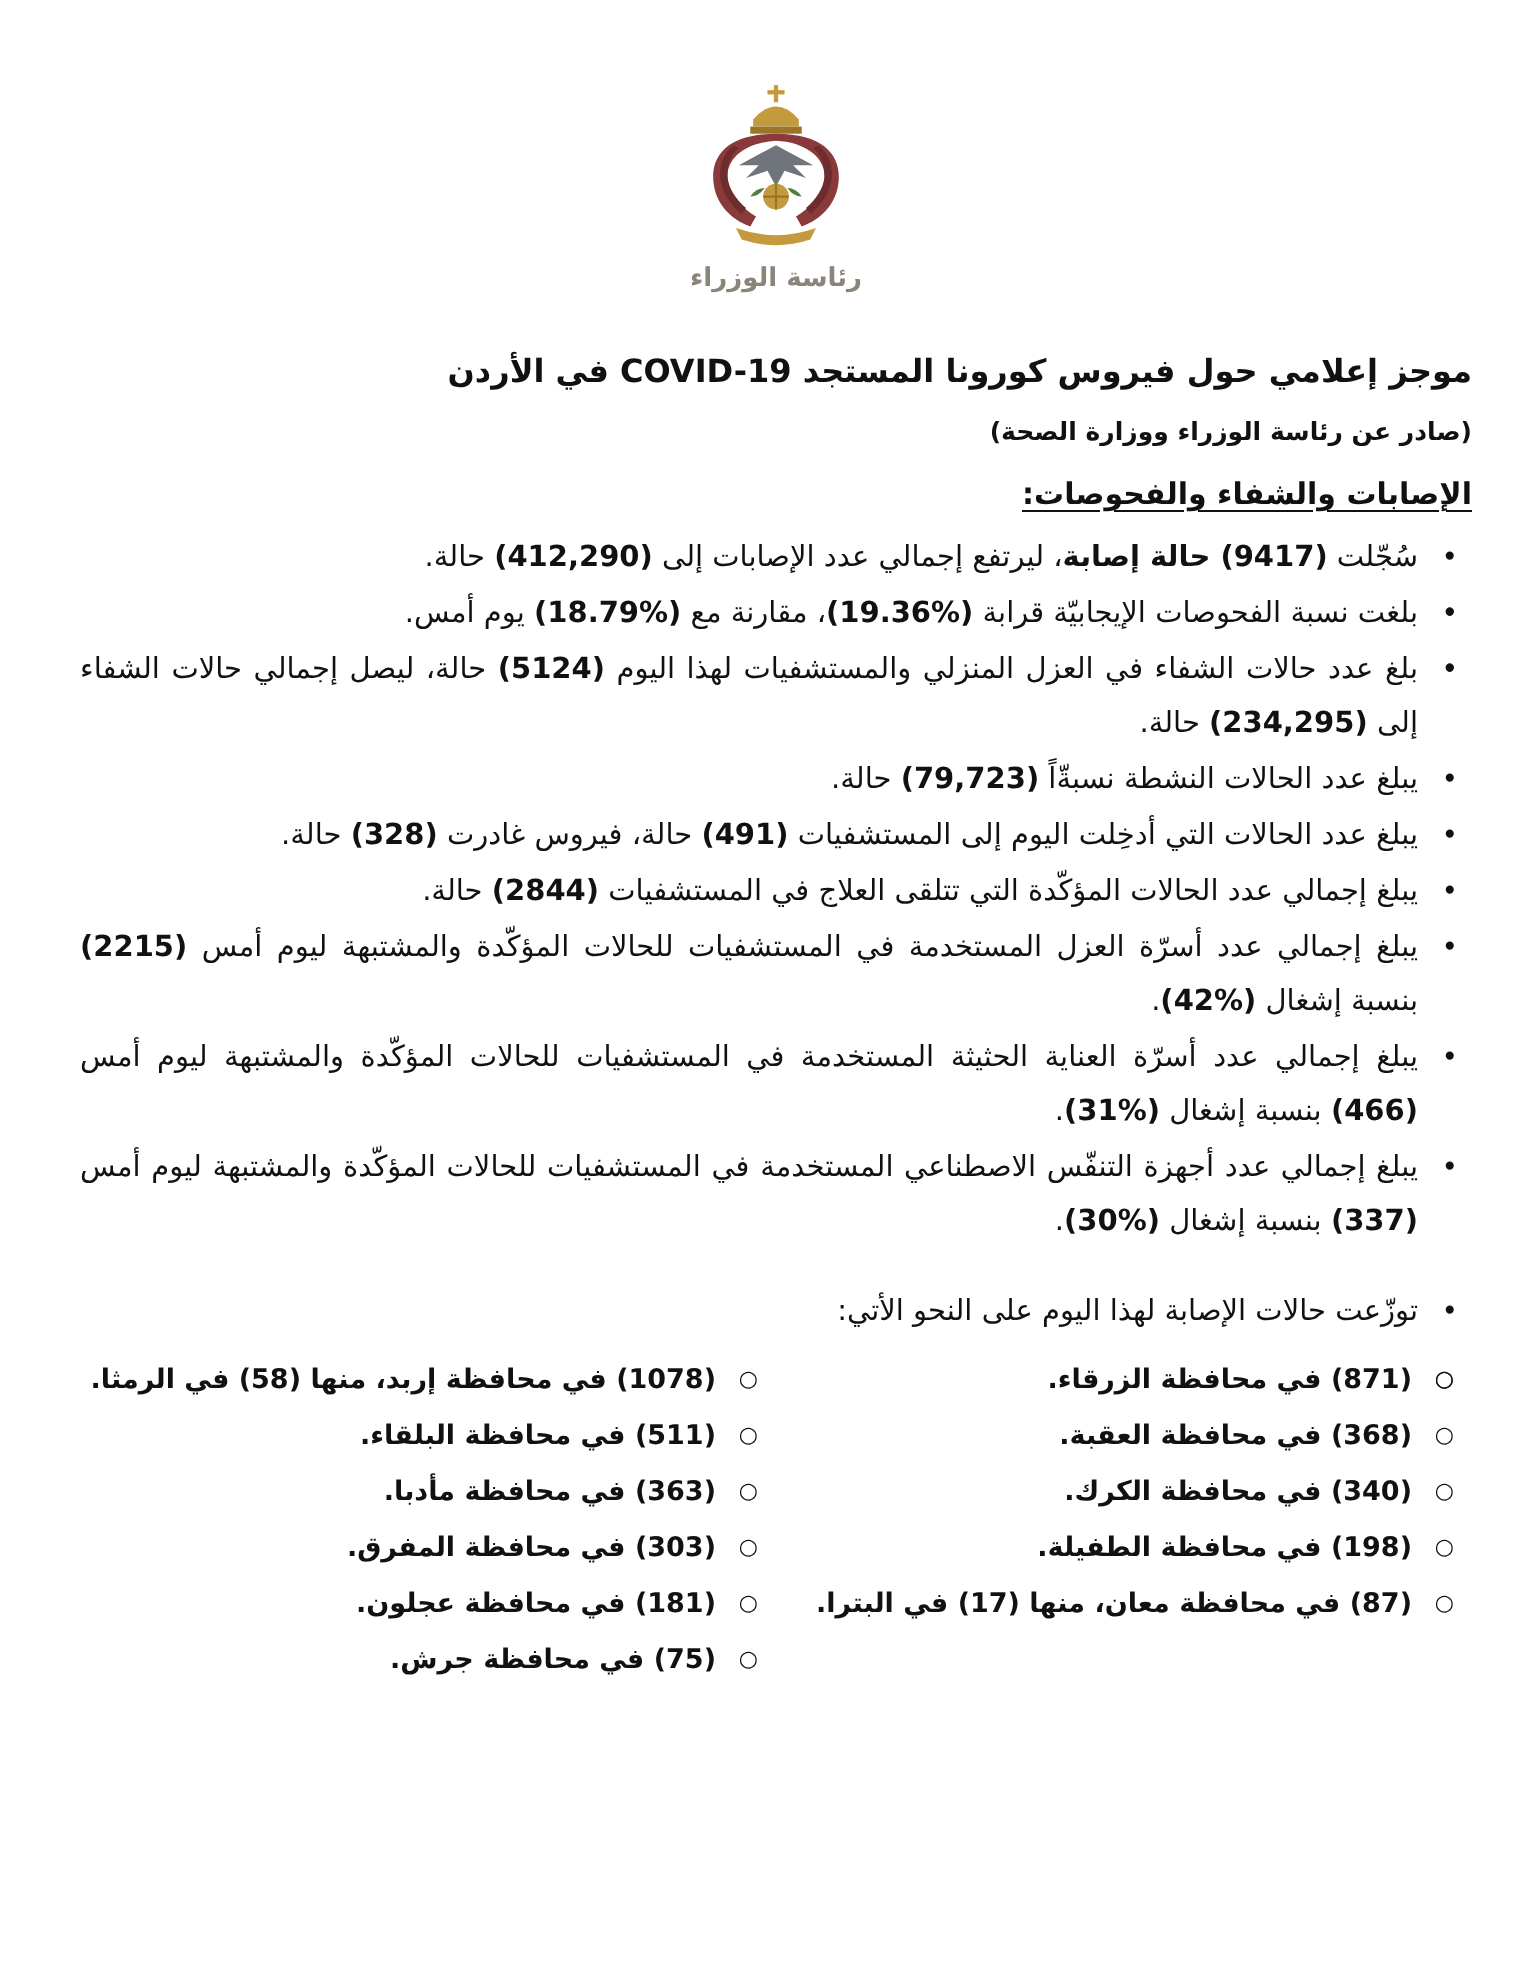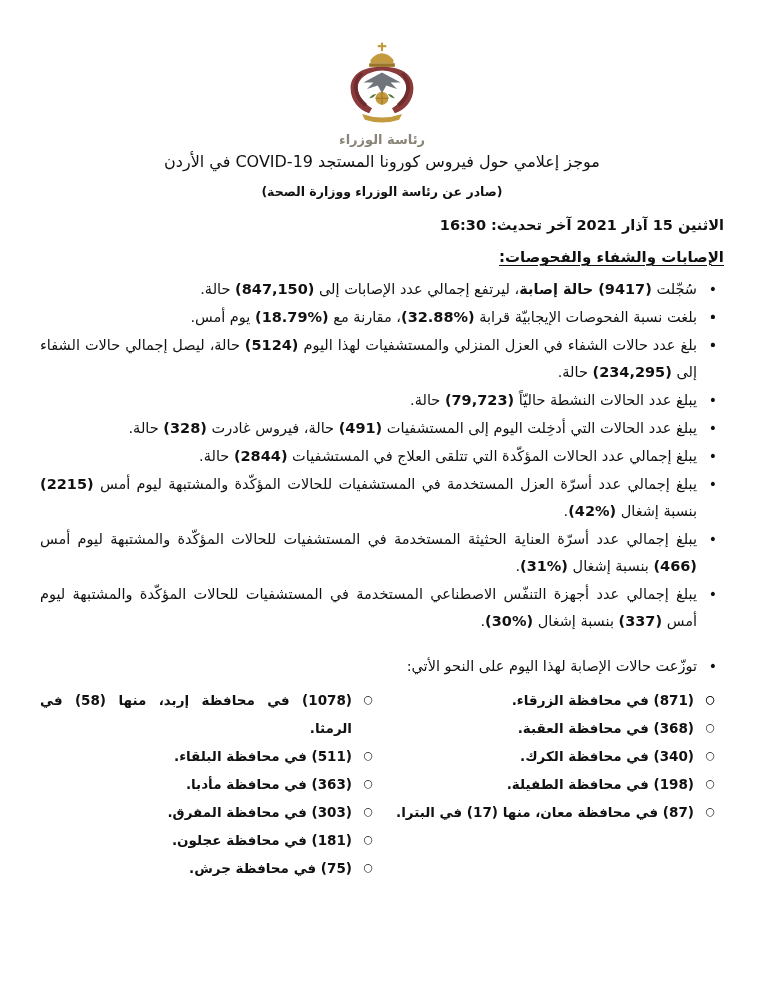--- a/index.html
+++ b/index.html
@@ -1,29 +1,29 @@
 <!DOCTYPE html>
 <html lang="ar"><head>
 <meta charset="utf-8">
 <style>
   html,body { margin:0; padding:0; background:#ffffff; }
   .page {
     width:768px; height:993px; box-sizing:border-box;
     background:#ffffff; color:#111111;
     font-family:"DejaVu Sans", sans-serif;
     direction:rtl; overflow:hidden;
-    padding:40px 44px 0 40px; position:relative;
+    padding:40px 32px 0 40px; position:relative;
   }
   .emblem-wrap { text-align:center; line-height:1; }
   .emblem-caption {
     display:block; margin-top:2px;
     color:#8a8578; font-size:13px; font-weight:bold; letter-spacing:-0.5px;
   }
-  .title { text-align:center; font-weight:normal; font-size:16px; margin-top:4px; line-height:1.5; }
-  .subtitle { text-align:center; font-weight:bold; font-size:12.5px; margin-top:10px; }
+  .title { font-weight:bold; font-size:16px; margin-top:28px; line-height:1.5; }
+  .subtitle { font-weight:bold; font-size:12.5px; margin-top:10px; }
   .date-line { text-align:right; font-weight:bold; font-size:14.5px; margin-top:18px; }
   .section-heading-row { text-align:right; margin-top:14px; }
   .section-heading {
     font-weight:bold; font-size:15px;
     text-decoration:underline; text-underline-offset:3px;
   }
   .bullets { margin-top:10px; }
   .bullet-item {
     position:relative; padding-right:27px;
     font-size:14.5px; line-height:27px;
@@ -73,33 +73,32 @@
       <circle cx="70" cy="80" r="9" stroke-width="1.5" fill="#c49a3f"></circle>
       <path d="M61 80 H79 M70 71 V89" stroke-width="1.5" fill="none" stroke="#9a7527"></path>
 
       <path d="M42 102 Q70 112 98 102 L94 110 Q70 118 46 110 Z" fill="#c49a3f"></path>
     </svg>
     <span class="emblem-caption">رئاسة الوزراء</span>
   </div>
 
   <div class="title">موجز إعلامي حول فيروس كورونا المستجد ⁦COVID-19⁩ في الأردن</div>
   <div class="subtitle">(صادر عن رئاسة الوزراء ووزارة الصحة)</div>
-  <div class="date-line">الاثنين 15 آذار 2021 آخر تحديث: 16:30</div>
 
   <div class="section-heading-row">
     <span class="section-heading">الإصابات والشفاء والفحوصات:</span>
   </div>
 
   <div class="bullets">
-      <div class="bullet-item"><span class="marker">•</span><span><span>سُجّلت </span><span class="bold">(9417) حالة إصابة</span><span>، ليرتفع إجمالي عدد الإصابات إلى </span><span class="bold">(847,150)</span><span> حالة.</span></span></div>
+      <div class="bullet-item"><span class="marker">•</span><span><span>سُجّلت </span><span class="bold">(9417) حالة إصابة</span><span>، ليرتفع إجمالي عدد الإصابات إلى </span><span class="bold">(412,290)</span><span> حالة.</span></span></div>
       <div class="bullet-item"><span class="marker">•</span></div>
-      <div class="bullet-item"><span class="marker">•</span><span><span>بلغت نسبة الفحوصات الإيجابيّة قرابة </span><span class="bold">(%32.88)</span><span>، مقارنة مع </span><span class="bold">(%18.79)</span><span> يوم أمس.</span></span></div>
+      <div class="bullet-item"><span class="marker">•</span><span><span>بلغت نسبة الفحوصات الإيجابيّة قرابة </span><span class="bold">(%19.36)</span><span>، مقارنة مع </span><span class="bold">(%18.79)</span><span> يوم أمس.</span></span></div>
       <div class="bullet-item"><span class="marker">•</span></div>
       <div class="bullet-item"><span class="marker">•</span><span><span>بلغ عدد حالات الشفاء في العزل المنزلي والمستشفيات لهذا اليوم </span><span class="bold">(5124)</span><span> حالة، ليصل إجمالي حالات الشفاء إلى </span><span class="bold">(234,295)</span><span> حالة.</span></span></div>
-      <div class="bullet-item"><span class="marker">•</span><span><span>يبلغ عدد الحالات النشطة حاليّاً </span><span class="bold">(79,723)</span><span> حالة.</span></span></div>
+      <div class="bullet-item"><span class="marker">•</span><span><span>يبلغ عدد الحالات النشطة نسبةّاً </span><span class="bold">(79,723)</span><span> حالة.</span></span></div>
       <div class="bullet-item"><span class="marker">•</span><span><span>يبلغ عدد الحالات التي أدخِلت اليوم إلى المستشفيات </span><span class="bold">(491)</span><span> حالة، فيروس غادرت </span><span class="bold">(328)</span><span> حالة.</span></span></div>
       <div class="bullet-item"><span class="marker">•</span><span><span>يبلغ إجمالي عدد الحالات المؤكّدة التي تتلقى العلاج في المستشفيات </span><span class="bold">(2844)</span><span> حالة.</span></span></div>
       <div class="bullet-item"><span class="marker">•</span><span><span>يبلغ إجمالي عدد أسرّة العزل المستخدمة في المستشفيات للحالات المؤكّدة والمشتبهة ليوم أمس </span><span class="bold">(2215)</span><span> بنسبة إشغال </span><span class="bold">(%42)</span><span>.</span></span></div>
       <div class="bullet-item"><span class="marker">•</span><span><span>يبلغ إجمالي عدد أسرّة العناية الحثيثة المستخدمة في المستشفيات للحالات المؤكّدة والمشتبهة ليوم أمس </span><span class="bold">(466)</span><span> بنسبة إشغال </span><span class="bold">(%31)</span><span>.</span></span></div>
       <div class="bullet-item"><span class="marker">•</span><span><span>يبلغ إجمالي عدد أجهزة التنفّس الاصطناعي المستخدمة في المستشفيات للحالات المؤكّدة والمشتبهة ليوم أمس </span><span class="bold">(337)</span><span> بنسبة إشغال </span><span class="bold">(%30)</span><span>.</span></span></div>
     </div>
 
   <div class="bullet-item intro-bullet">
     <span class="marker">•</span>
     <span>توزّعت حالات الإصابة لهذا اليوم على النحو الأتي:</span>

